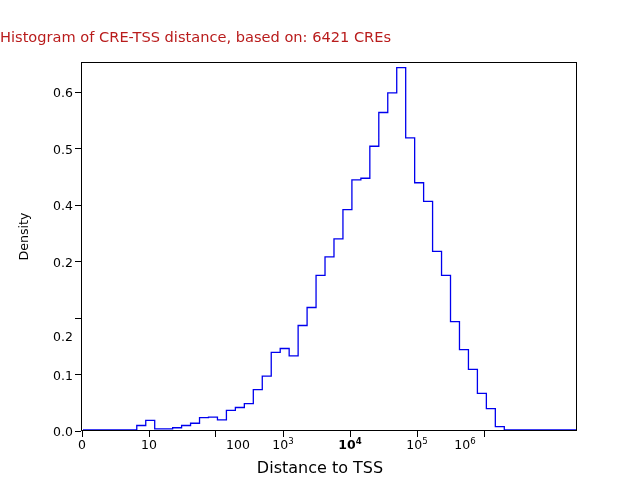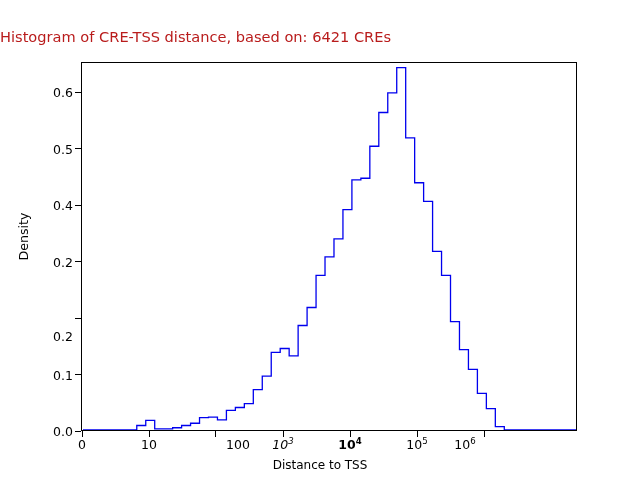--- a/index.html
+++ b/index.html
@@ -97,21 +97,21 @@
     width: 1.1px;
     height: 6px;
     background: #000000;
   }
   #xlabel {
     position: absolute;
     left: 0;
     top: 458px;
     width: 640px;
     text-align: center;
-    font-size: 12px;
+    font-size: 16px;
     color: #000000;
   }
   #ylabel {
     position: absolute;
     left: -77px;
     top: 229px;
     width: 200px;
     text-align: center;
     font-size: 12.6px;
     color: #000000;
@@ -148,21 +148,21 @@
       <div class="ytick-label" style="top: 92px;">0.6</div>
       <div class="ytick-mark" style="top: 91.5px;"></div>
     </div>
   <div id="xtick-labels">
       <div class="xtick-label" style="left: 82px;">0</div>
       <div class="xtick-mark" style="left: 81.5px;"></div>
       <div class="xtick-label" style="left: 149px;">10</div>
       <div class="xtick-mark" style="left: 148.5px;"></div>
       <div class="xtick-label" style="left: 215px; margin-left: 23px;">100</div>
       <div class="xtick-mark" style="left: 214.5px;"></div>
-      <div class="xtick-label" style="left: 283px; font-style: italic;">10<sup>3</sup></div>
+      <div class="xtick-label" style="left: 283px;">10<sup>3</sup></div>
       <div class="xtick-mark" style="left: 282.5px;"></div>
       <div class="xtick-label" style="left: 350px; font-weight: bold;">10<sup>4</sup></div>
       <div class="xtick-mark" style="left: 349.5px;"></div>
       <div class="xtick-label" style="left: 417px;">10<sup>5</sup></div>
       <div class="xtick-mark" style="left: 416.5px;"></div>
       <div class="xtick-label" style="left: 465px;">10<sup>6</sup></div>
       <div class="xtick-mark" style="left: 483.5px;"></div>
     </div>
 
   <div id="xlabel">Distance to TSS</div>

